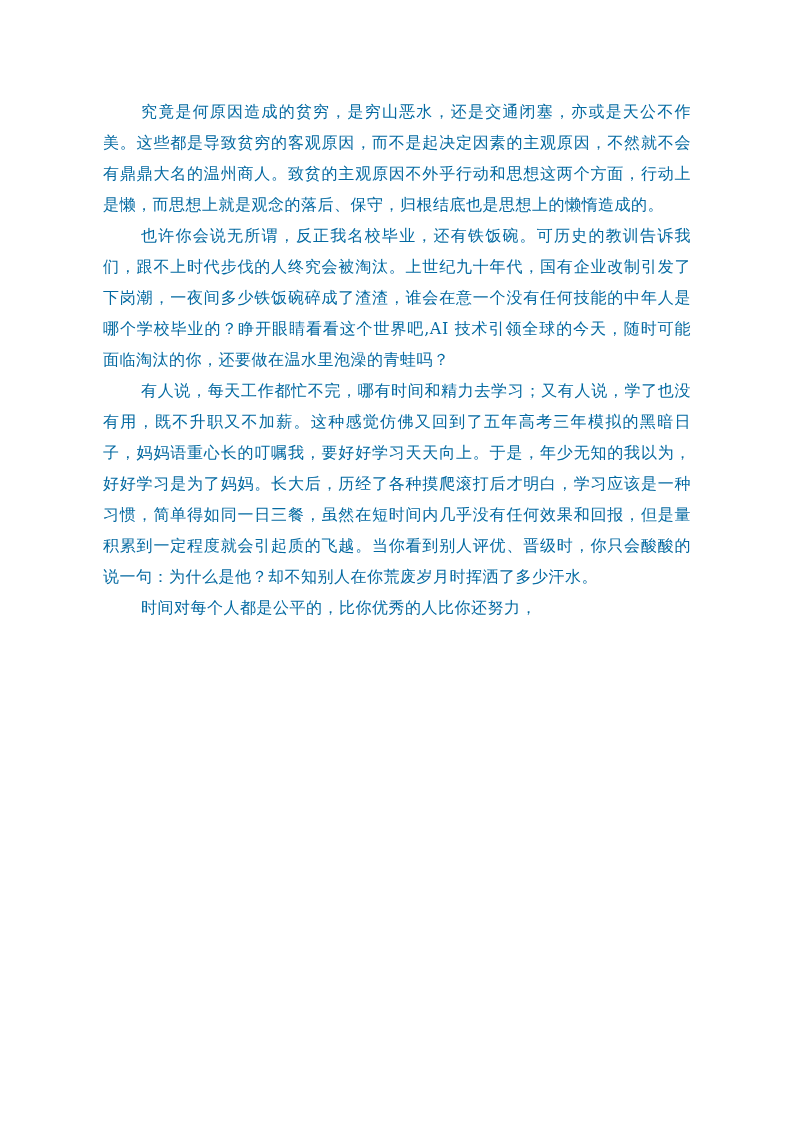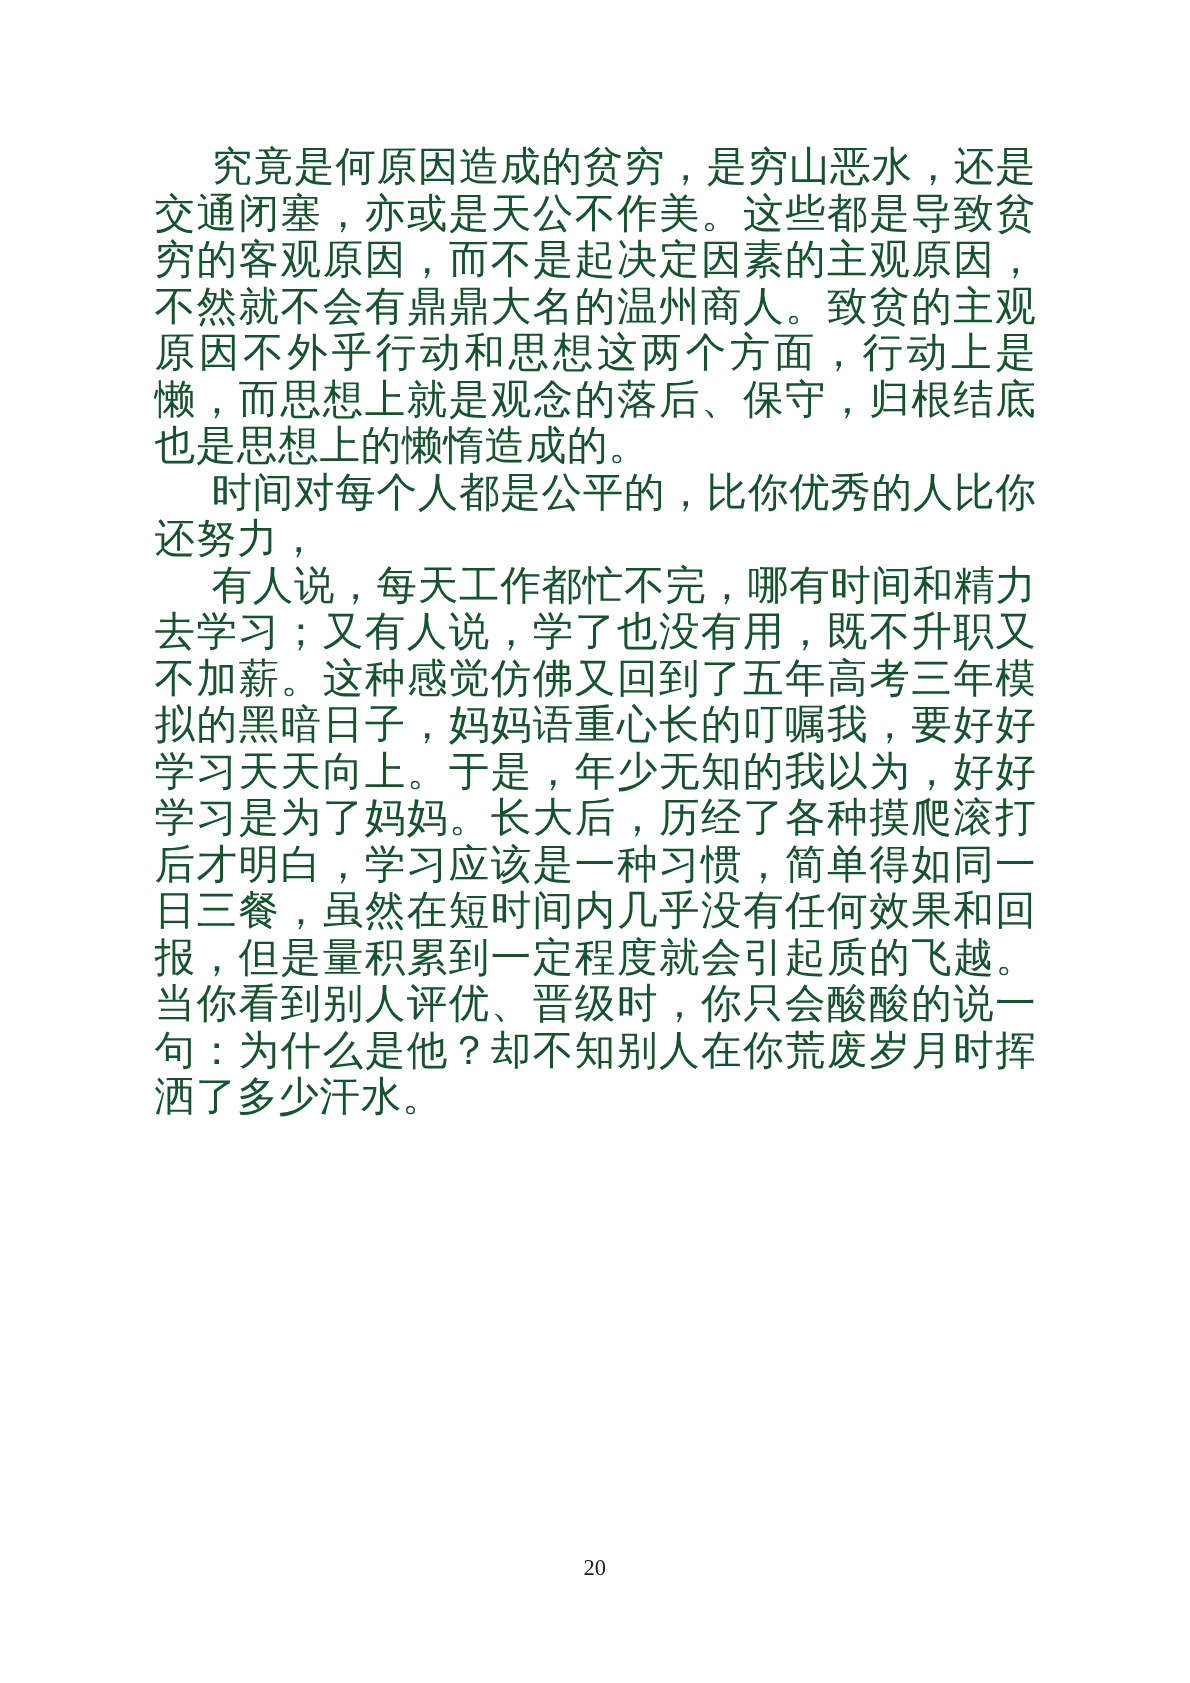--- a/index.html
+++ b/index.html
@@ -17,23 +17,23 @@
   }
   .text-body {
     position: absolute;
     left: 103px;
     top: 96px;
     width: 588px;
   }
   .text-body p {
     margin: 0;
     padding: 0;
-    font-size: 27px;
+    font-size: 16px;
     line-height: 31px;
-    color: #14532d;
+    color: #0369a1;
     text-align: justify;
     text-justify: inter-character;
     text-indent: 38px;
     letter-spacing: 0.5px;
     word-break: break-all;
   }
   .page-number {
     position: absolute;
     left: 0;
     right: 0;
@@ -43,17 +43,17 @@
     color: #1c1c1c;
     font-family: "Liberation Serif", "DejaVu Serif", serif;
   }
 </style>
 </head>
 <body>
 
 <div class="page">
   <div class="text-body">
     <p>究竟是何原因造成的贫穷，是穷山恶水，还是交通闭塞，亦或是天公不作美。这些都是导致贫穷的客观原因，而不是起决定因素的主观原因，不然就不会有鼎鼎大名的温州商人。致贫的主观原因不外乎行动和思想这两个方面，行动上是懒，而思想上就是观念的落后、保守，归根结底也是思想上的懒惰造成的。</p>
+    <p>也许你会说无所谓，反正我名校毕业，还有铁饭碗。可历史的教训告诉我们，跟不上时代步伐的人终究会被淘汰。上世纪九十年代，国有企业改制引发了下岗潮，一夜间多少铁饭碗碎成了渣渣，谁会在意一个没有任何技能的中年人是哪个学校毕业的？睁开眼睛看看这个世界吧,AI 技术引领全球的今天，随时可能面临淘汰的你，还要做在温水里泡澡的青蛙吗？</p>
+    <p>有人说，每天工作都忙不完，哪有时间和精力去学习；又有人说，学了也没有用，既不升职又不加薪。这种感觉仿佛又回到了五年高考三年模拟的黑暗日子，妈妈语重心长的叮嘱我，要好好学习天天向上。于是，年少无知的我以为，好好学习是为了妈妈。长大后，历经了各种摸爬滚打后才明白，学习应该是一种习惯，简单得如同一日三餐，虽然在短时间内几乎没有任何效果和回报，但是量积累到一定程度就会引起质的飞越。当你看到别人评优、晋级时，你只会酸酸的说一句：为什么是他？却不知别人在你荒废岁月时挥洒了多少汗水。</p>
     <p>时间对每个人都是公平的，比你优秀的人比你还努力，</p>
-    <p>有人说，每天工作都忙不完，哪有时间和精力去学习；又有人说，学了也没有用，既不升职又不加薪。这种感觉仿佛又回到了五年高考三年模拟的黑暗日子，妈妈语重心长的叮嘱我，要好好学习天天向上。于是，年少无知的我以为，好好学习是为了妈妈。长大后，历经了各种摸爬滚打后才明白，学习应该是一种习惯，简单得如同一日三餐，虽然在短时间内几乎没有任何效果和回报，但是量积累到一定程度就会引起质的飞越。当你看到别人评优、晋级时，你只会酸酸的说一句：为什么是他？却不知别人在你荒废岁月时挥洒了多少汗水。</p>
   </div>
-  <div class="page-number">20</div>
 </div>
 
 </body></html>

